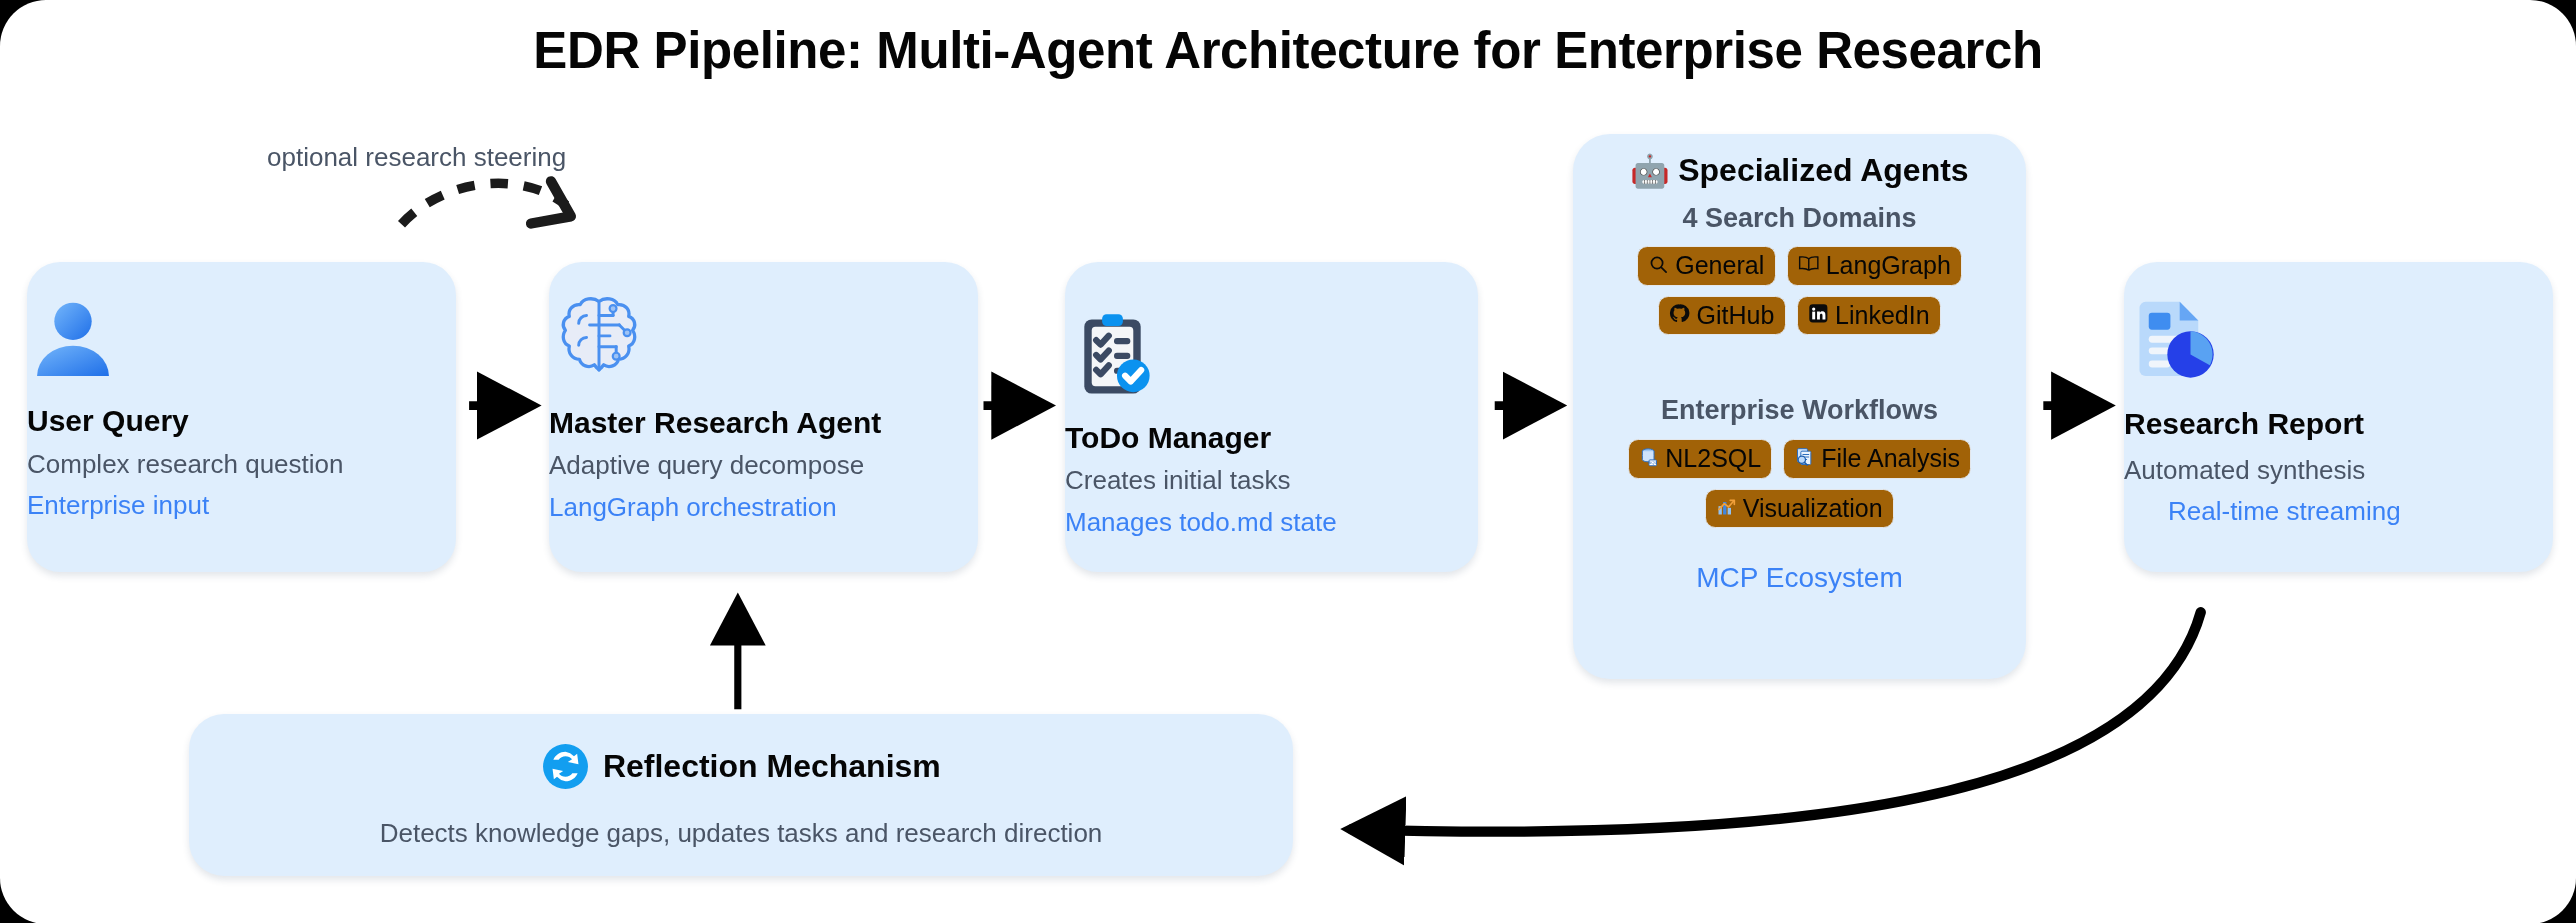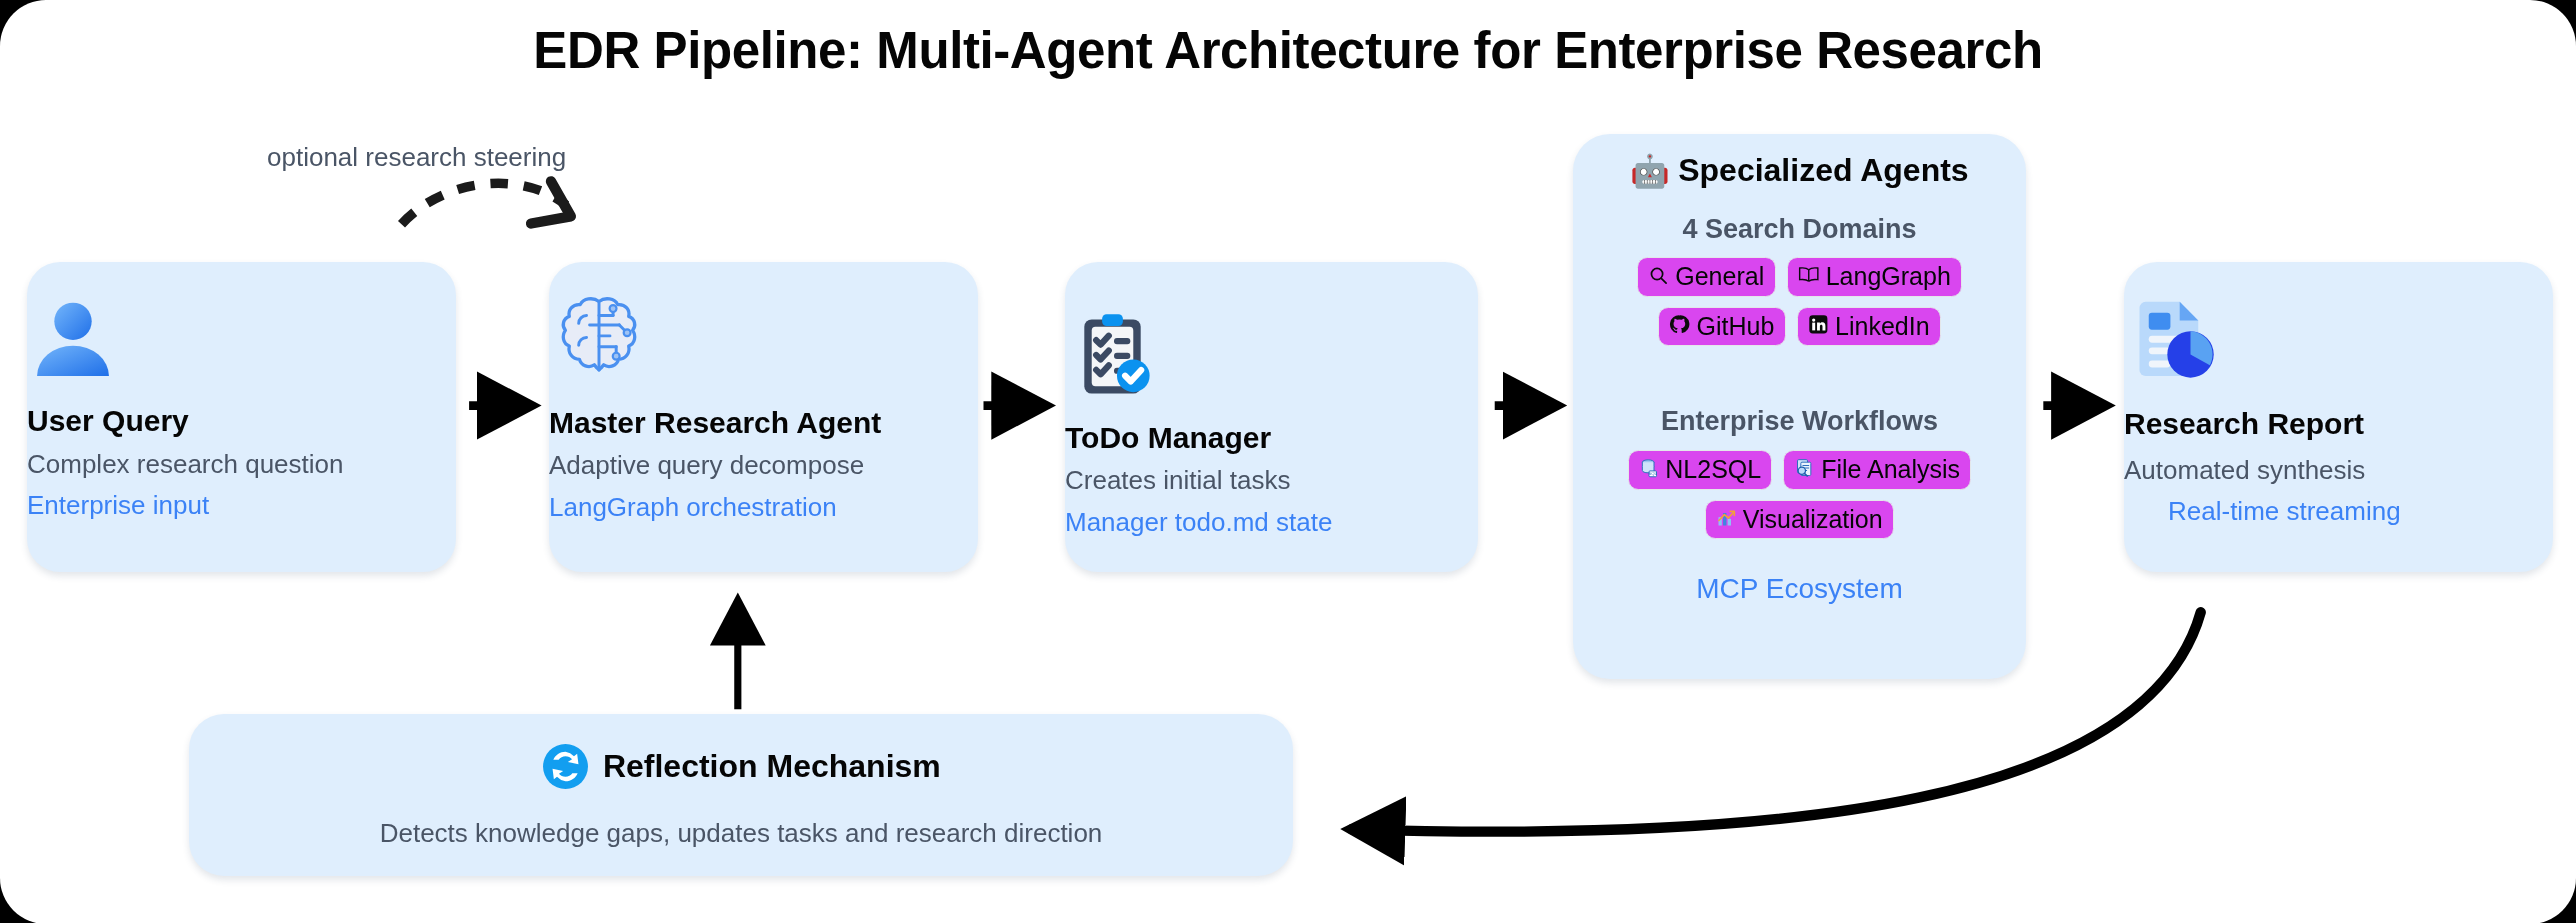--- a/index.html
+++ b/index.html
@@ -56,21 +56,21 @@
   #agents-head{
     display:flex;align-items:center;gap:8px;
     font-size:32px;font-weight:bold;color:#050505;white-space:nowrap;
   }
   .sec-head{
     font-size:27px;font-weight:bold;color:#4a5566;white-space:nowrap;
   }
   .chip-row{display:flex;justify-content:center;gap:11px;width:100%;}
   .chip{
     display:inline-flex;align-items:center;gap:6.4px;
-    background:#d946ef;border:1.6px solid #e3e6ea;border-radius:10.3px;
+    background:#a16207;border:1.6px solid #e3e6ea;border-radius:10.3px;
     padding:4px 10.3px;font-size:25px;color:#060606;white-space:nowrap;
     line-height:1.18;
   }
   .chip .cg{font-size:22px;line-height:1;}
 
   
   #reflection{
     position:absolute;left:189px;top:714px;width:1104px;height:162px;
     background:#dfeefd;border-radius:35px;
     box-shadow:0 4px 7.2px rgba(40,60,90,.13);
@@ -187,30 +187,30 @@
             <rect x="33" y="19.5" width="11" height="4.2" rx="2"></rect>
             <rect x="33" y="29.5" width="11" height="4.2" rx="2"></rect>
             <rect x="33" y="39.5" width="7" height="4.2" rx="2"></rect>
           </g>
           <circle cx="46" cy="45" r="11" fill="#0b92ef"></circle>
           <path d="M40.5 45l3.8 3.8 7-7.6" stroke="#fff" stroke-width="4.2" fill="none" stroke-linecap="round" stroke-linejoin="round"></path>
         </svg>
       </span>
       <div class="ntitle" style="margin-top:17.5px;">ToDo Manager</div>
       <div class="nsub" style="margin-top:14.3px;">Creates initial tasks</div>
-      <div class="naccent" style="margin-top:14.3px;">Manager todo.md state</div>
+      <div class="naccent" style="margin-top:14.3px;">Manages todo.md state</div>
     </div>
 
     <div id="agents">
       <div id="agents-head">
         <span style="font-size:32px;">🤖</span>
         <span>Specialized Agents</span>
       </div>
 
-      <div class="sec-head" style="margin-top:24px;">4 Search Domains</div>
+      <div class="sec-head" style="margin-top:13px;">4 Search Domains</div>
 
       <div class="chip-row" style="margin-top:12.7px;">
         <span class="chip">
           <span class="cg">
             <svg width="20.7" height="20.7" viewBox="0 0 24 24" fill="none" stroke="#0b0b0b" stroke-width="2">
               <circle cx="10.5" cy="10.5" r="6.5"></circle>
               <line x1="15.4" y1="15.4" x2="21" y2="21" stroke-linecap="round"></line>
             </svg>
           </span>
           <span>General</span>

